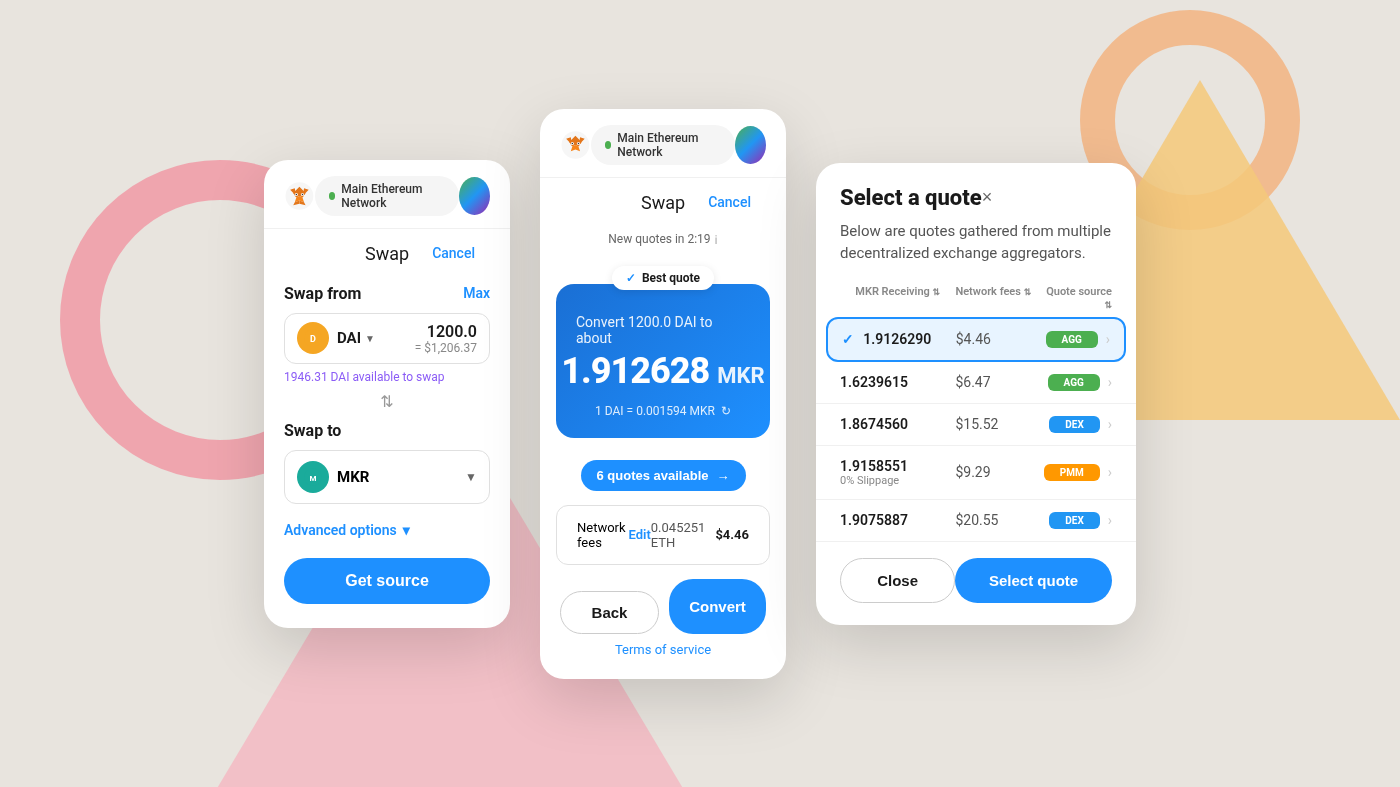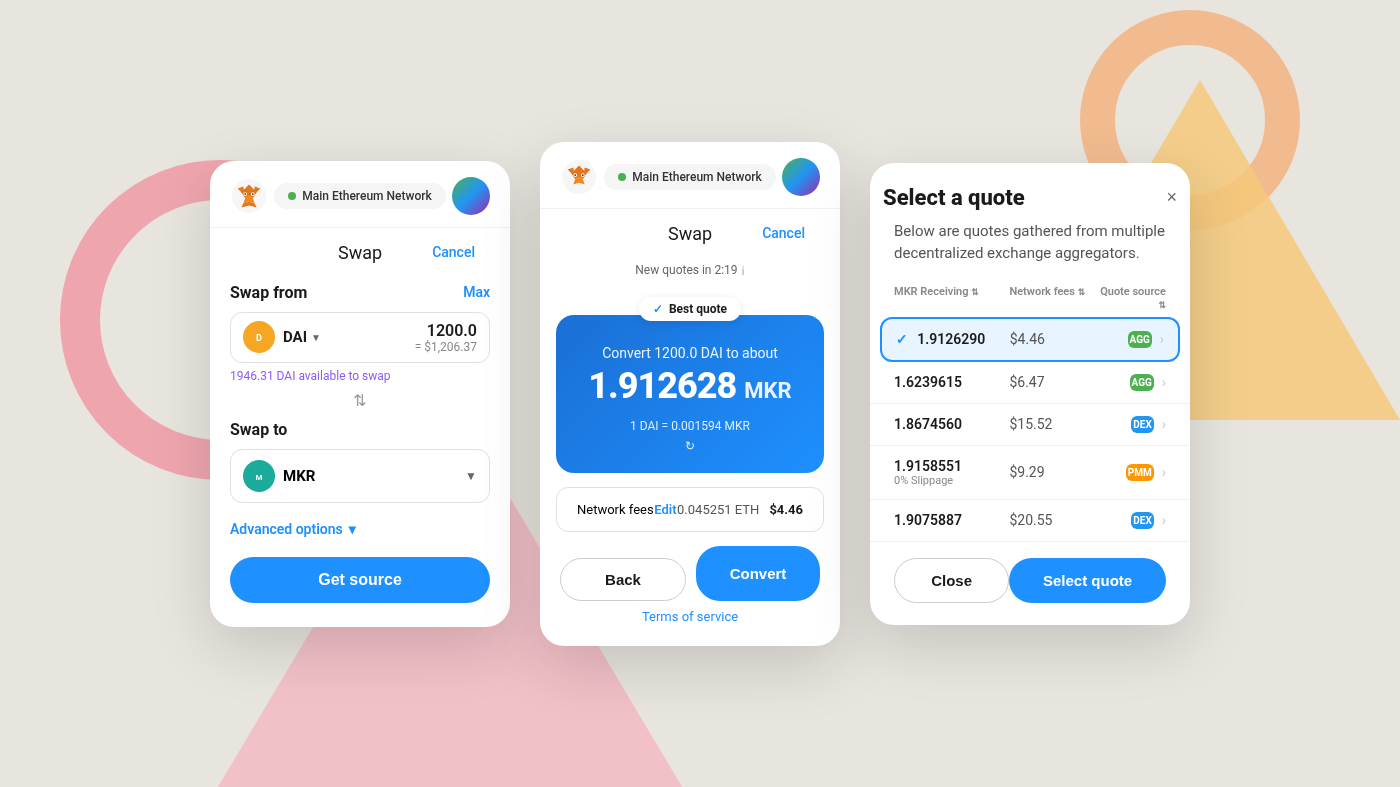--- a/index.html
+++ b/index.html
@@ -65,21 +65,21 @@
       display: flex;
       gap: 30px;
       align-items: center;
     }
 
     
     .card {
       background: #fff;
       border-radius: 24px;
       box-shadow: 0 20px 60px rgba(0,0,0,0.15);
-      width: 300px;
+      width: 246px;
       overflow: hidden;
     }
 
     
     .card-header {
       display: flex;
       align-items: center;
       justify-content: space-between;
       padding: 16px 20px 12px;
       border-bottom: 1px solid #f0f0f0;
@@ -272,21 +272,20 @@
       top: 14px;
       z-index: 2;
       box-shadow: 0 2px 8px rgba(0,0,0,0.1);
     }
     .best-quote-icon { color: #1e90ff; }
     .convert-box {
       background: linear-gradient(135deg, #1a6fd4, #1e90ff);
       border-radius: 18px;
       margin: 8px 16px;
       padding: 30px 20px 20px;
-      text-align: center;
       color: #fff;
     }
     .convert-subtitle {
       font-size: 14px;
       opacity: 0.9;
       margin-bottom: 4px;
     }
     .convert-amount {
       font-size: 36px;
       font-weight: 800;
@@ -299,21 +298,20 @@
       opacity: 0.9;
     }
     .rate-row {
       display: flex;
       align-items: center;
       justify-content: center;
       gap: 6px;
       margin-top: 10px;
       font-size: 12px;
       opacity: 0.85;
-      flex-direction: column;
     }
     .quotes-available-btn {
       display: flex;
       align-items: center;
       justify-content: center;
       gap: 8px;
       background: #1e90ff;
       color: #fff;
       border: none;
       border-radius: 20px;
@@ -380,23 +378,22 @@
     
     .card3 {
       width: 320px;
       background: #fff;
       border-radius: 24px;
       box-shadow: 0 20px 60px rgba(0,0,0,0.15);
     }
     .card3-header {
       display: flex;
       align-items: center;
-      justify-content: space-between;
-      padding: 22px 13px 10px;
-      gap: 16px;
+      justify-content: flex-start;
+      padding: 22px 24px 10px;
     }
     .card3-title {
       font-size: 22px;
       font-weight: 800;
       color: #1a1a1a;
     }
     .close-btn {
       font-size: 18px;
       color: #666;
       cursor: pointer;
@@ -409,21 +406,21 @@
       padding: 0 24px 14px;
       line-height: 1.5;
     }
     .quote-table-header {
       display: flex;
       padding: 6px 24px;
       font-size: 11px;
       color: #888;
       font-weight: 600;
     }
-    .col-receiving { flex: 1.4; }
+    .col-receiving { flex: 1.4; text-align: center; }
     .col-fees { flex: 1; }
     .col-source { flex: 0.9; text-align: right; }
     .sort-icon { font-size: 9px; }
     .quote-row {
       display: flex;
       align-items: center;
       padding: 12px 24px;
       border-bottom: 1px solid #f0f0f0;
       cursor: pointer;
     }
@@ -434,21 +431,21 @@
       margin: 0 10px;
       padding: 12px 14px;
     }
     .quote-val { flex: 1.4; font-size: 14px; font-weight: 600; color: #1a1a1a; }
     .quote-val-sub { font-size: 11px; color: #888; font-weight: 400; }
     .quote-fee { flex: 1; font-size: 14px; color: #555; }
     .quote-source { flex: 0.9; display: flex; align-items: center; justify-content: flex-end; gap: 8px; }
     .source-badge {
       font-size: 10px;
       font-weight: 700;
-      padding: 3px 2px;
+      padding: 3px 16px;
       border-radius: 6px;
       color: #fff;
     }
     .badge-agg { background: #4caf50; }
     .badge-dex { background: #2196f3; }
     .badge-pmm { background: #ff9800; }
     .chevron-right { color: #ccc; font-size: 14px; }
     .selected-icon { color: #1e90ff; margin-right: 6px; font-size: 14px; }
     .card3-buttons {
       display: flex;
@@ -616,20 +613,26 @@
         <div style="display:flex; align-items:baseline; justify-content:center; gap:8px;">
           <span class="convert-amount">1.912628</span>
           <span class="convert-unit">MKR</span>
         </div>
         <div class="rate-row">
           <span>1 DAI = 0.001594 MKR</span>
           <span>↻</span>
         </div>
       </div>
 
+      <div style="display:flex; justify-content:center; margin-top:10px;">
+        <button class="quotes-available-btn">
+          <span>6 quotes available</span>
+          <span>→</span>
+        </button>
+      </div>
 
       <div class="network-fees-row">
         <span>Network fees</span>
         <span class="edit-link">Edit</span>
         <div class="fees-right">
           <span>0.045251 ETH</span>
           <span class="fees-usd">$4.46</span>
         </div>
       </div>
 

